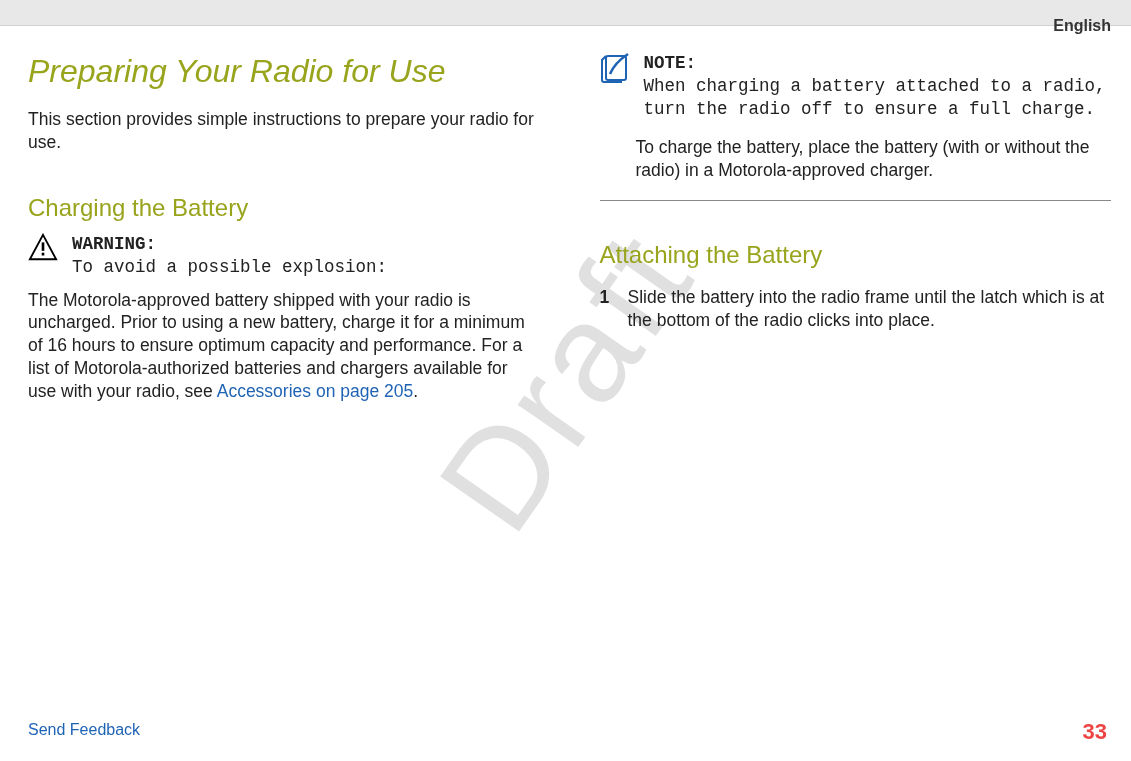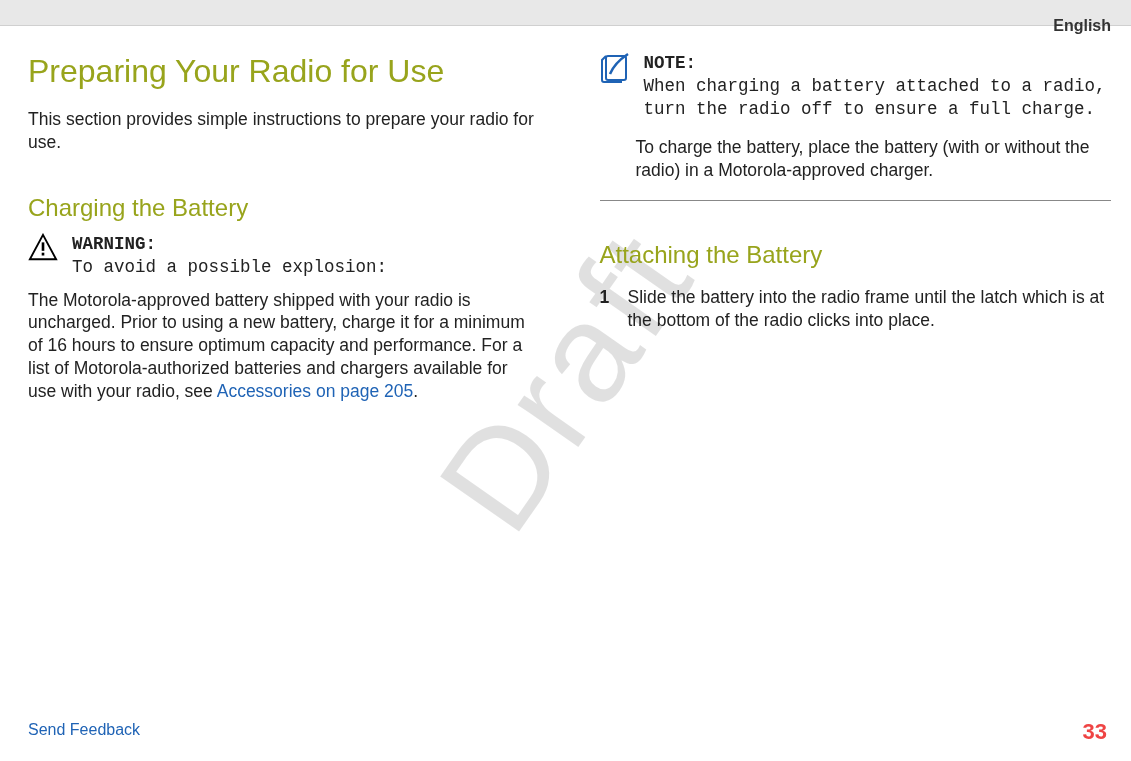--- a/index.html
+++ b/index.html
@@ -42,20 +42,21 @@
       font-size: 17.5px;
       line-height: 1.3;
     }
     h1 {
       color: #98a41c;
       font-size: 32px;
       font-weight: normal;
       margin-top: 12px;
       margin-bottom: 18px;
       line-height: 1.2;
+      font-style: italic;
     }
     h2 {
       color: #98a41c;
       font-size: 24px;
       font-weight: normal;
       margin-top: 38px;
       margin-bottom: 10px;
     }
     p.body {
       margin-bottom: 14px;

